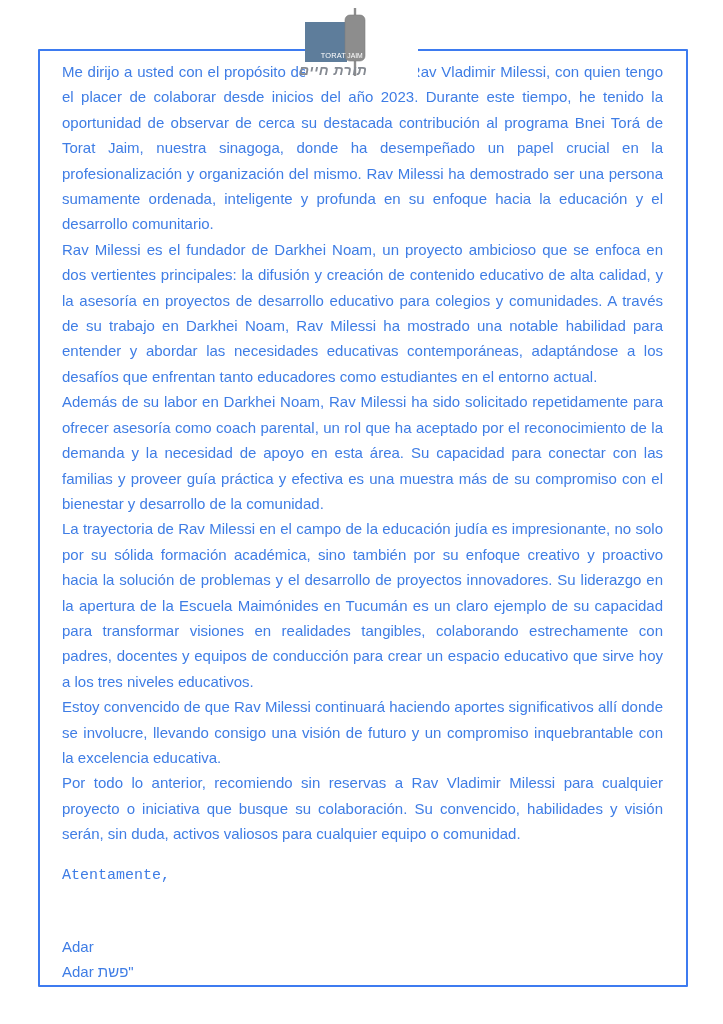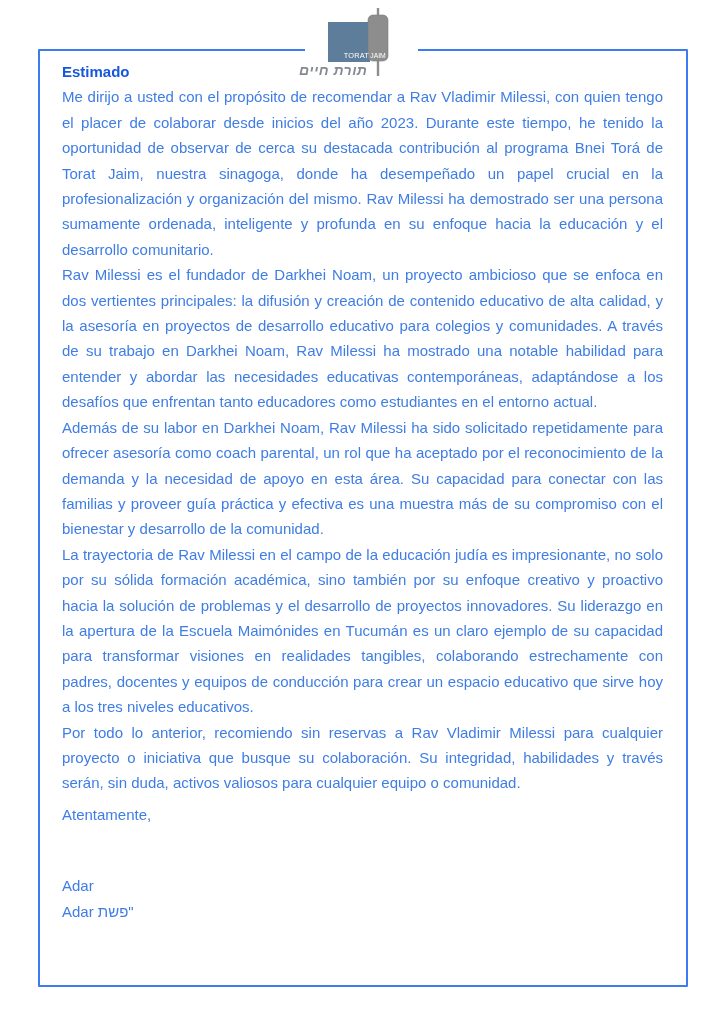--- a/index.html
+++ b/index.html
@@ -17,36 +17,36 @@
 
   .page{position:absolute;inset:0;background:var(--page_bg);}
 
   .frame{
     position:absolute;left:38px;top:49px;width:650px;height:938px;
     border:2.5px solid var(--border);border-radius:1px;background:transparent;
   }
 
   .logo-box{
     position:absolute;top:6px;left:305px;width:113px;height:74px;
-    background:var(--page_bg);z-index:3;display:flex;justify-content:center;align-items:flex-start;
+    background:var(--page_bg);z-index:3;display:flex;align-items:flex-start;
   }
   .logo-box svg{display:block;margin-top:2px;overflow:visible;}
   .logo-caption{
     position:absolute;left:-6px;top:56px;width:64px;
     text-align:center;font-size:14px;font-style:italic;
     color:var(--logo_caption);letter-spacing:0.5px;white-space:nowrap;font-weight:bold;
   }
 
   .content{
     position:absolute;left:62px;top:59px;width:601px;z-index:2;
     color:var(--body_text);font-size:15px;line-height:25.4px;
   }
   .salutation{font-weight:bold;color:var(--heading);}
   .content p{text-align:justify;text-justify:inter-word;}
-  .closing{margin-top:6px;}
+  .closing{margin-top:16px;font-family:Liberation Mono, monospace;}
   .signature{margin-top:46px;}
   .sig-date{unicode-bidi:bidi-override;direction:ltr;}
 </style>
 </head>
 <body>
 
 <div class="page">
 
   <div class="frame"></div>
 
@@ -55,26 +55,26 @@
       <rect x="0" y="14" width="42" height="40" fill="var(--logo_square)"></rect>
       <line x1="50" y1="0" x2="50" y2="68" stroke="var(--logo_scroll)" stroke-width="2.4"></line>
       <rect x="40" y="7" width="20" height="46" rx="5" fill="var(--logo_scroll)" stroke="#7c7c7c" stroke-width="0.6"></rect>
       <text x="41" y="50" text-anchor="end" fill="#ffffff" font-size="7.4" letter-spacing="0.2" font-family="Liberation Sans, sans-serif">TORAT</text>
       <text x="50" y="50" text-anchor="middle" fill="#ffffff" font-size="6.8" font-family="Liberation Sans, sans-serif">JAIM</text>
     </svg>
     <div class="logo-caption">תורת חיים</div>
   </div>
 
   <div class="content">
-    <div class="salutation">Estimado</div>
     <p>Me dirijo a usted con el propósito de recomendar a Rav Vladimir Milessi, con quien tengo el placer de colaborar desde inicios del año 2023. Durante este tiempo, he tenido la oportunidad de observar de cerca su destacada contribución al programa Bnei Torá de Torat Jaim, nuestra sinagoga, donde ha desempeñado un papel crucial en la profesionalización y organización del mismo. Rav Milessi ha demostrado ser una persona sumamente ordenada, inteligente y profunda en su enfoque hacia la educación y el desarrollo comunitario.</p>
     <p>Rav Milessi es el fundador de Darkhei Noam, un proyecto ambicioso que se enfoca en dos vertientes principales: la difusión y creación de contenido educativo de alta calidad, y la asesoría en proyectos de desarrollo educativo para colegios y comunidades. A través de su trabajo en Darkhei Noam, Rav Milessi ha mostrado una notable habilidad para entender y abordar las necesidades educativas contemporáneas, adaptándose a los desafíos que enfrentan tanto educadores como estudiantes en el entorno actual.</p>
     <p>Además de su labor en Darkhei Noam, Rav Milessi ha sido solicitado repetidamente para ofrecer asesoría como coach parental, un rol que ha aceptado por el reconocimiento de la demanda y la necesidad de apoyo en esta área. Su capacidad para conectar con las familias y proveer guía práctica y efectiva es una muestra más de su compromiso con el bienestar y desarrollo de la comunidad.</p>
     <p>La trayectoria de Rav Milessi en el campo de la educación judía es impresionante, no solo por su sólida formación académica, sino también por su enfoque creativo y proactivo hacia la solución de problemas y el desarrollo de proyectos innovadores. Su liderazgo en la apertura de la Escuela Maimónides en Tucumán es un claro ejemplo de su capacidad para transformar visiones en realidades tangibles, colaborando estrechamente con padres, docentes y equipos de conducción para crear un espacio educativo que sirve hoy a los tres niveles educativos.</p>
-    <p>Por todo lo anterior, recomiendo sin reservas a Rav Vladimir Milessi para cualquier proyecto o iniciativa que busque su colaboración. Su integridad, habilidades y través serán, sin duda, activos valiosos para cualquier equipo o comunidad.</p>
+    <p>Estoy convencido de que Rav Milessi continuará haciendo aportes significativos allí donde se involucre, llevando consigo una visión de futuro y un compromiso inquebrantable con la excelencia educativa.</p>
+    <p>Por todo lo anterior, recomiendo sin reservas a Rav Vladimir Milessi para cualquier proyecto o iniciativa que busque su colaboración. Su convencido, habilidades y visión serán, sin duda, activos valiosos para cualquier equipo o comunidad.</p>
     <div class="closing">Atentamente,</div>
 
     <div class="signature">
       <div>Adar</div>
       <div class="sig-date">Adar תשפ"</div>
     </div>
   </div>
 
 </div>
 

